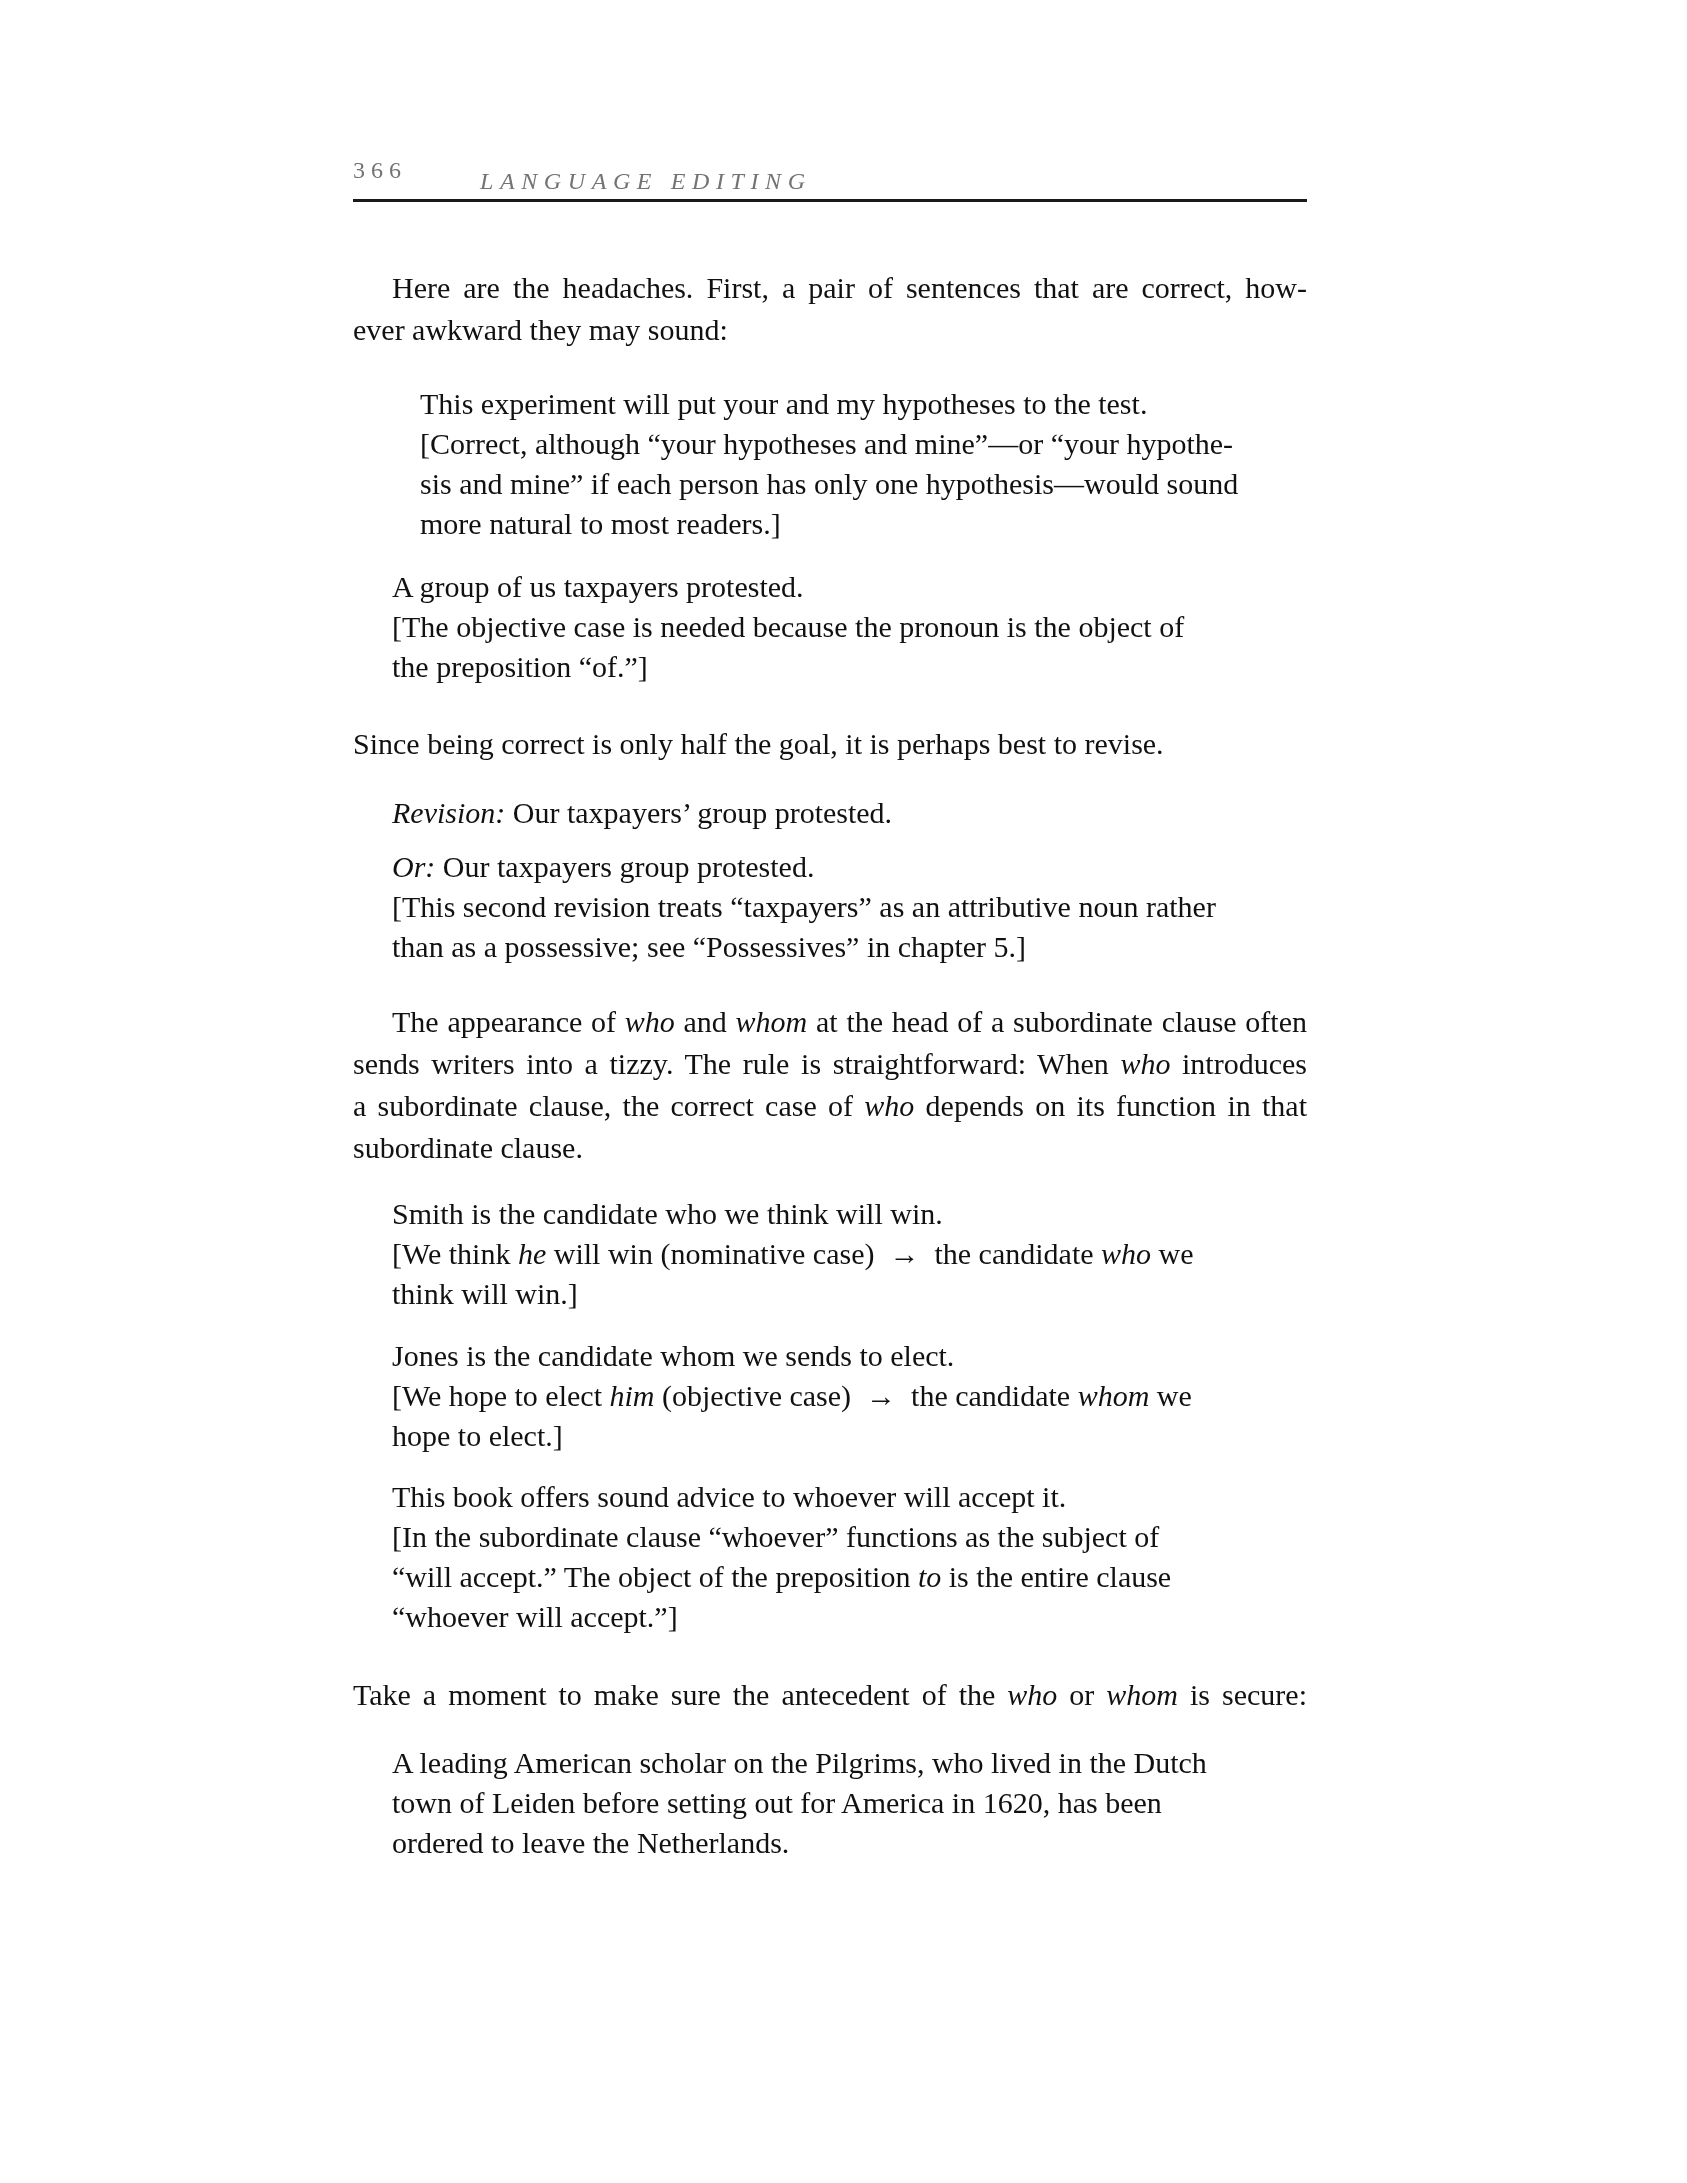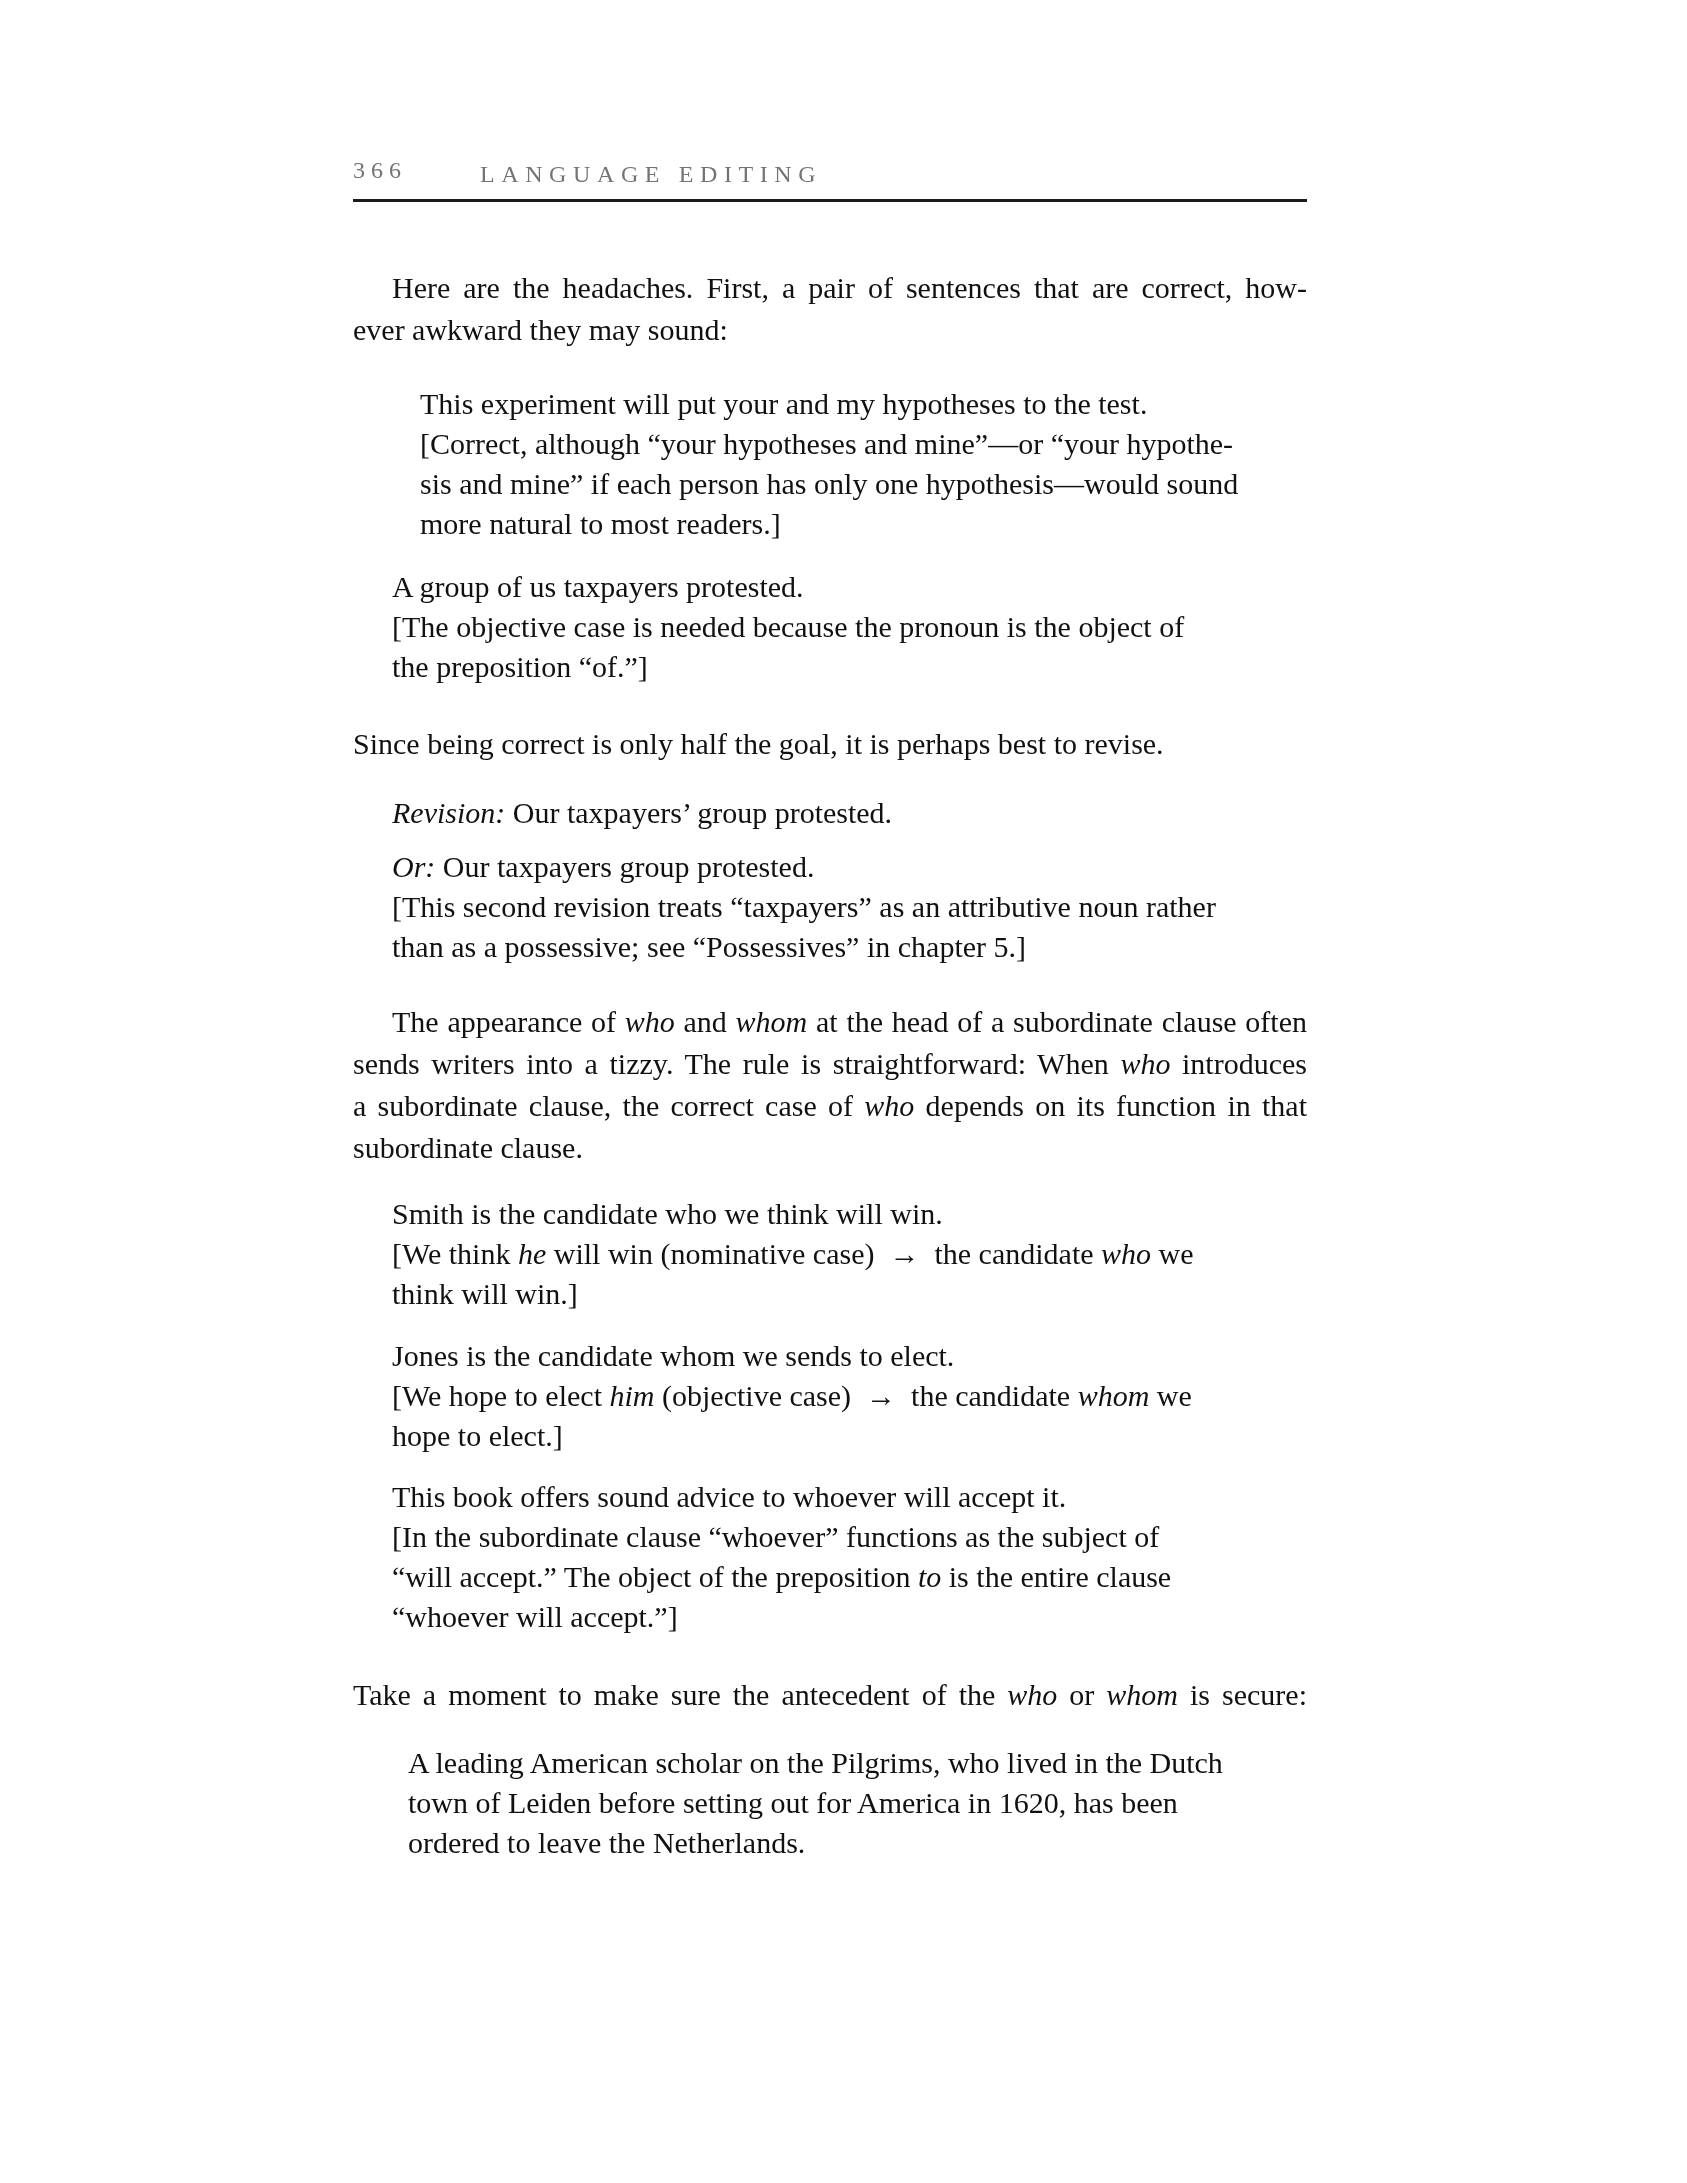--- a/index.html
+++ b/index.html
@@ -1,20 +1,20 @@
 <!DOCTYPE html>
 <html style="font-size:10.6px"><head>
 <meta charset="utf-8">
 <style>
   html, body { margin: 0; padding: 0; background: #ffffff; }
   body { width: 1687px; height: 2183px; position: relative; overflow: hidden; }
   .page { position: absolute; left: 0; top: 0; width: 1687px; height: 2183px; background: #fff; color: #111; font-family: "Liberation Serif", "DejaVu Serif", serif; }
   .running-head { position: absolute; left: 353px; top: 157px; width: 954px; height: 33px; font-size: 24px; letter-spacing: 6px; color: #737373; }
   .running-head .folio { position: absolute; left: 0; top: 0; }
-  .running-head .title { position: absolute; left: 127px; top: 4px; letter-spacing: 6.6px; }
+  .running-head .title { position: absolute; left: 127px; top: 11px; letter-spacing: 6.6px; font-style: italic; }
   .rule { position: absolute; left: 353px; top: 199px; width: 954px; height: 2.6px; background: #1a1a1a; }
   .block { position: absolute; left: 353px; width: 954px; font-size: 30px; line-height: 42px; }
   .block .line { display: block; white-space: nowrap; height: 42px; }
   .block.ex { left: 392px; width: 915px; line-height: 40px; }
   .block.ex .line { height: 40px; }
   .indent { padding-left: 39px; }
   .justify { text-align: justify; text-align-last: justify; }
   i { font-style: italic; }
 </style>
 </head>
@@ -83,20 +83,20 @@
     <span class="line">This book offers sound advice to whoever will accept it.</span>
     <span class="line">[In the subordinate clause “whoever” functions as the subject of</span>
     <span class="line"><span>“will accept.” The object of the preposition </span><i>to</i><span> is the entire clause</span></span>
     <span class="line">“whoever will accept.”]</span>
   </div>
 
   <div class="block" style="top:1674px;">
     <span class="line justify"><span>Take a moment to make sure the antecedent of the </span><i>who</i><span> or </span><i>whom</i><span> is secure:</span></span>
   </div>
 
-  <div class="block ex" style="top:1743px;margin-left:16px;">
+  <div class="block ex" style="top:1743px;">
     <span class="line">A leading American scholar on the Pilgrims, who lived in the Dutch</span>
     <span class="line">town of Leiden before setting out for America in 1620, has been</span>
     <span class="line">ordered to leave the Netherlands.</span>
   </div>
 
 </div>
 
 
 </body></html>

